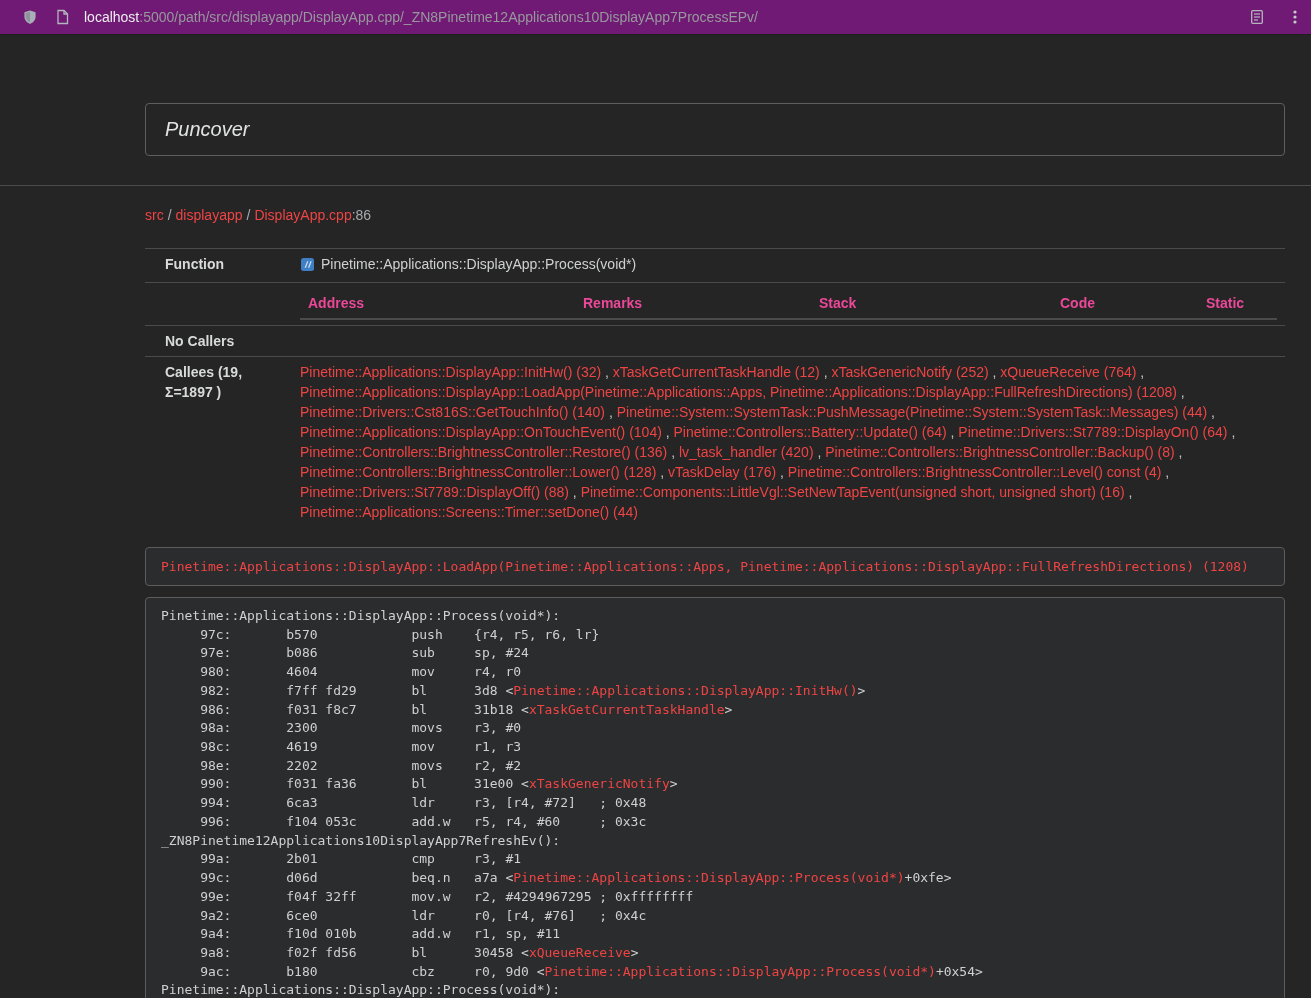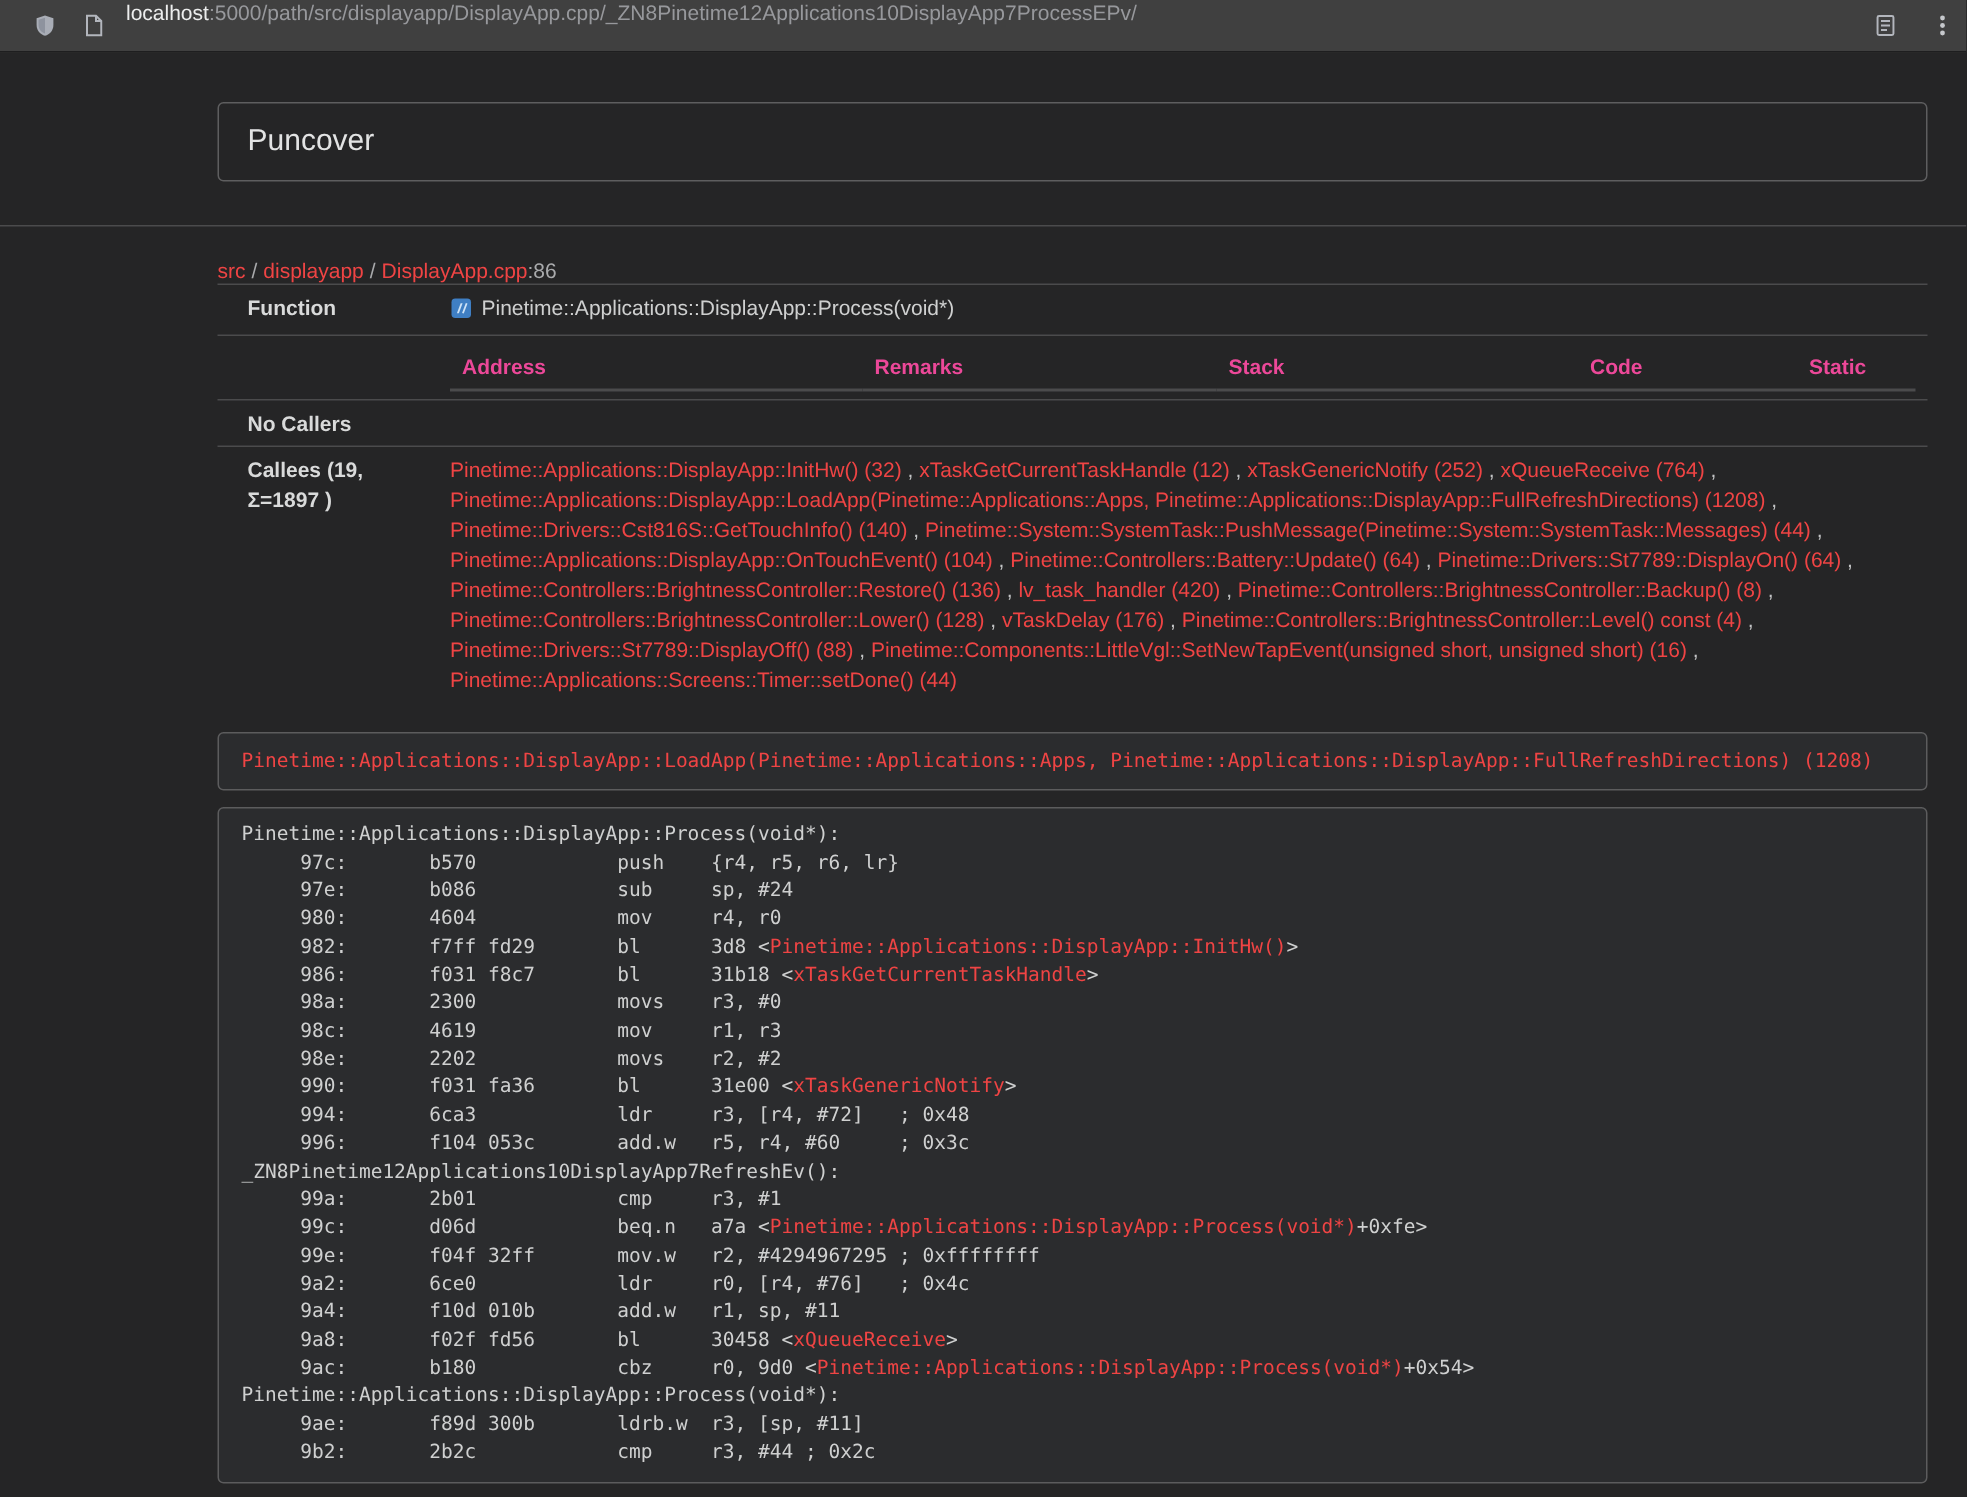--- a/index.html
+++ b/index.html
@@ -8,55 +8,56 @@
     width: 1311px; height: 998px; overflow: hidden;
     background: #252526;
     font-family: "Liberation Sans", sans-serif;
     font-size: 14px;
     color: #cfd0d0;
   }
   a.lnk { color: #ef4444; text-decoration: none; cursor: pointer; }
 
   
   .topbar {
-    height: 34px; background: #404040; border-bottom: 1px solid #1e1e1f;
-    display: flex; 
+    height: 34px; background: #701a75; border-bottom: 1px solid #1e1e1f;
+    display: flex; align-items: center;
   }
   .tbicon { display: inline-flex; align-items: center; justify-content: center; color: #b3b6bd; }
   .tbicon svg { display: block; }
   .icon-shield { margin-left: 22px; }
   .icon-page { margin-left: 17px; }
   .urlbar { margin-left: 14px; font-size: 14px; white-space: nowrap; overflow: hidden; }
   .url-host { color: #eceded; }
   .url-rest { color: #97989c; }
   .tb-spacer { flex: 1; }
   .icon-reader { margin-right: 28px; }
   .icon-kebab { margin-right: 14px; }
 
   
   .container { width: 1140px; margin-left: 145px; }
 
   .panel {
-    margin-top: 33px;
+    margin-top: 68px;
     border: 1px solid #5e5e5f; border-radius: 4px;
     padding: 14px 19px;
+    font-style: italic;
   }
   .panel-title { font-size: 20px; color: #e2e3e3; }
 
   .page-hr {
     height: 0; border: 0; border-top: 1px solid #4b4b4c;
     margin: 29px 0 0 -145px; width: 1311px;
   }
 
   .breadcrumb { margin-top: 20px; line-height: 18px; }
   .crumb-sep { color: #a9aaac; margin: 0 4px; }
   .crumb-tail { color: #a9aaac; margin-top: 43px; }
 
   
-  .main-table { width: 100%; border-collapse: collapse; margin-top: 0; }
+  .main-table { width: 100%; border-collapse: collapse; margin-top: 24px; }
   .main-table > tbody > tr > td {
     border-top: 1px solid #4b4b4c;
     padding: 5px 8px; vertical-align: top; line-height: 20px;
   }
   .main-table td.lbl {
     box-sizing: border-box; width: 147px;
     padding-left: 20px; font-weight: bold; color: #d9dada;
   }
   .sym-icon { display: inline-block; vertical-align: -3px; margin-right: 6px; }
   .inner-table { width: 100%; border-collapse: collapse; }

